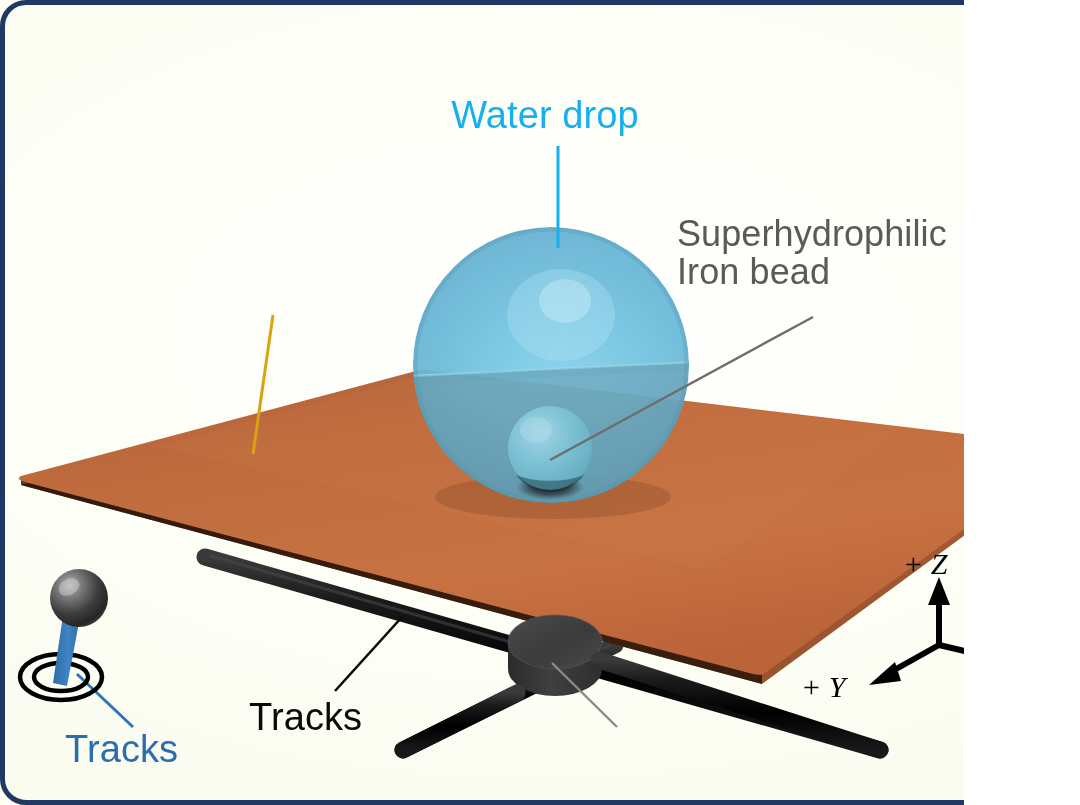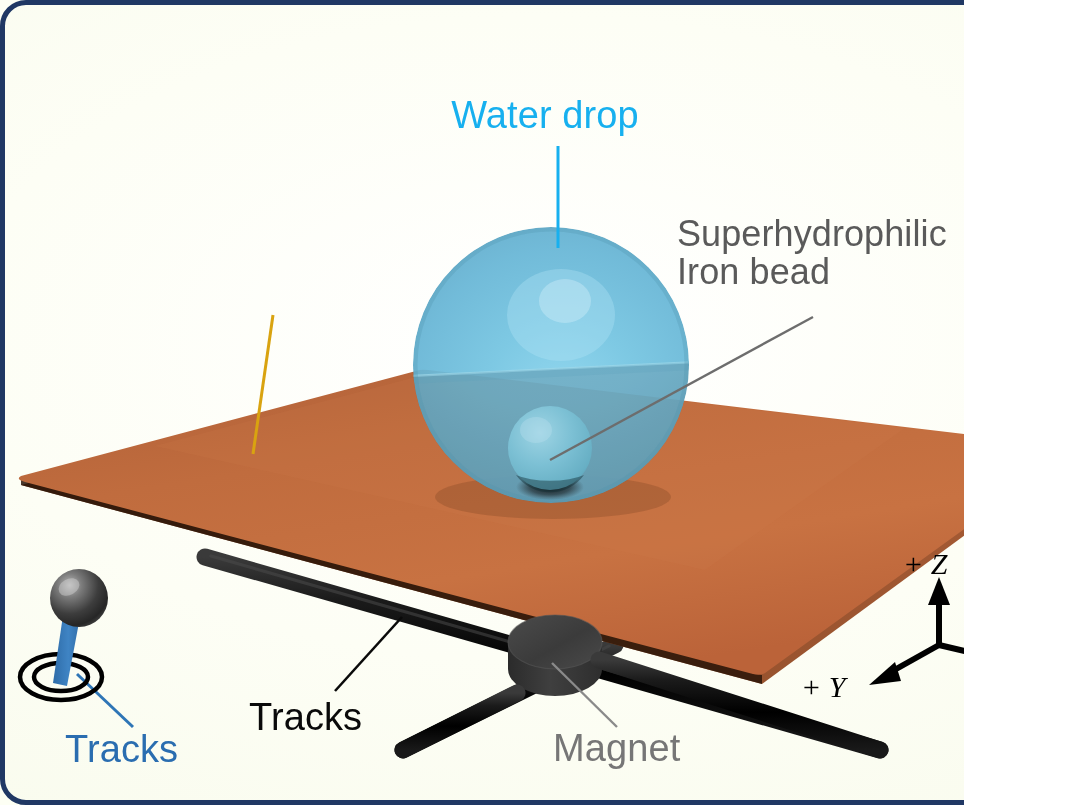--- a/index.html
+++ b/index.html
@@ -299,21 +299,20 @@
     <div class="lbl" id="label-water-drop">Water drop</div>
 
 
     <div class="lbl" id="label-superhydrophilic">Superhydrophilic
 Iron bead</div>
 
     <div class="lbl" id="label-rocker">Tracks</div>
 
     <div class="lbl" id="label-tracks">Tracks</div>
 
-    <div class="lbl" id="label-magnet">Magnet</div>
 
     <div class="axis-lbl" id="axis-label-z">+ Z</div>
 
     <div class="axis-lbl" id="axis-label-y">+ Y</div>
 
     <div class="axis-lbl" id="axis-label-x">+ X</div>
 
   </div>
 </div>
 

